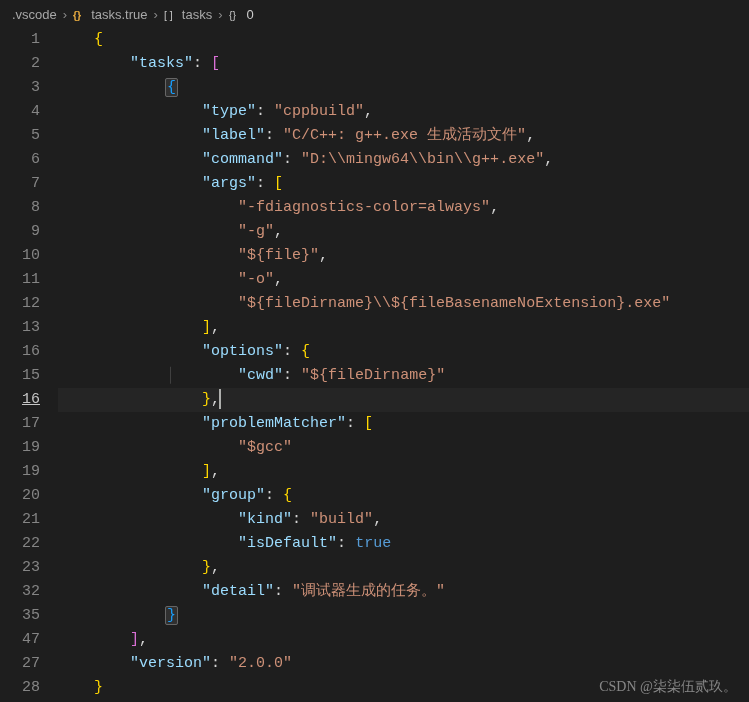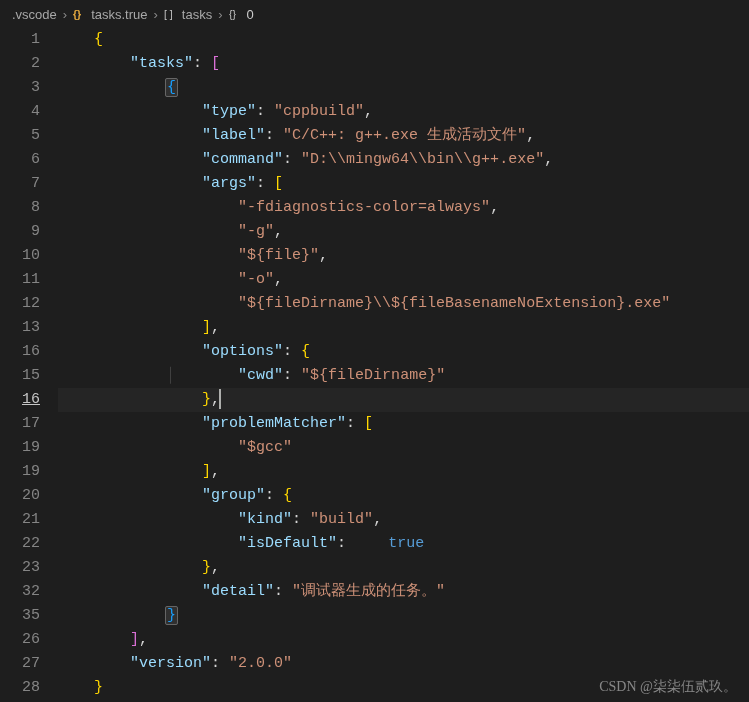--- a/index.html
+++ b/index.html
@@ -16,21 +16,21 @@
   display: flex;
   align-items: center;
   padding: 4px 12px;
   height: 28px;
   font-size: 13px;
   color: #cccccc;
   font-family: -apple-system, 'Segoe UI', sans-serif;
 }
 .breadcrumb .sep { margin: 0 6px; color: #888; }
 .breadcrumb .bc-icon { margin-right: 4px; display: inline-flex; }
-.breadcrumb .item { display: inline-flex; align-items: center; color: #a8a8a8; }
+.breadcrumb .item { display: inline-flex; align-items: flex-end; color: #a8a8a8; }
 .breadcrumb .item.last { color: #cccccc; }
 .editor {
   display: flex;
   height: calc(100% - 28px);
 }
 .gutter {
   width: 58px;
   text-align: right;
   color: #858585;
   padding-right: 18px;
@@ -49,21 +49,21 @@
   position: relative;
 }
 .line.active { background: rgba(255,255,255,0.03); }
 .ind { color: #404040; display: inline-block; }
 .k { color: #9cdcfe; }
 .s { color: #ce9178; }
 .p { color: #d4d4d4; }
 .br-y { color: #ffd700; }
 .br-p { color: #da70d6; }
 .br-b { color: #179fff; }
-.kw-true { color: #569cd6; margin-left: 33px; }
+.kw-true { color: #569cd6; }
 .hl-brace { border: 1px solid #666; border-radius: 2px; padding: 0 1px; margin: 0 -1px; background: rgba(120,120,120,0.2); }
 .cursor {
   display: inline-block;
   width: 2px;
   height: 20px;
   background: #aeafad;
   vertical-align: middle;
   margin-left: -1px;
 }
 .watermark {
@@ -132,21 +132,21 @@
     <div class="ln active">16</div>
     <div class="ln">17</div>
     <div class="ln">19</div>
     <div class="ln">19</div>
     <div class="ln">20</div>
     <div class="ln">21</div>
     <div class="ln">22</div>
     <div class="ln">23</div>
     <div class="ln">32</div>
     <div class="ln">35</div>
-    <div class="ln">26</div>
+    <div class="ln">47</div>
     <div class="ln">27</div>
     <div class="ln">28</div>
   </div>
 
   <div class="code">
     <div class="line"><span class="ind">    </span><span class="br-y">{</span></div>
     <div class="line"><span class="ind">    </span>    <span class="k">"tasks"</span><span class="p">: </span><span class="br-p">[</span></div>
     <div class="line"><span class="ind">    </span><span class="ind">    </span>    <span class="br-b hl-brace">{</span></div>
     <div class="line"><span class="ind">    </span><span class="ind">    </span><span class="ind">    </span>    <span class="k">"type"</span><span class="p">: </span><span class="s">"cppbuild"</span><span class="p">,</span></div>
     <div class="line"><span class="ind">    </span><span class="ind">    </span><span class="ind">    </span>    <span class="k">"label"</span><span class="p">: </span><span class="s">"C/C++: g++.exe 生成活动文件"</span><span class="p">,</span></div>

